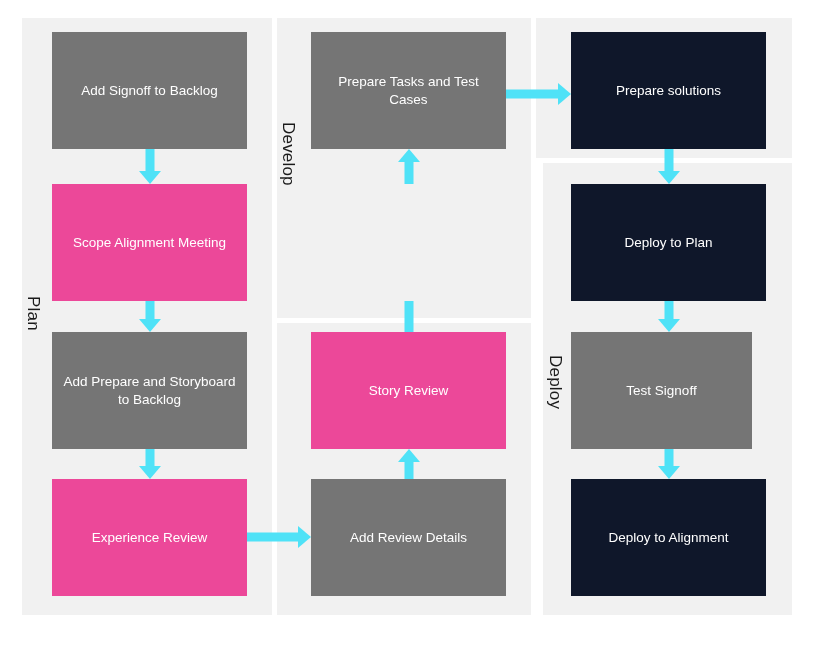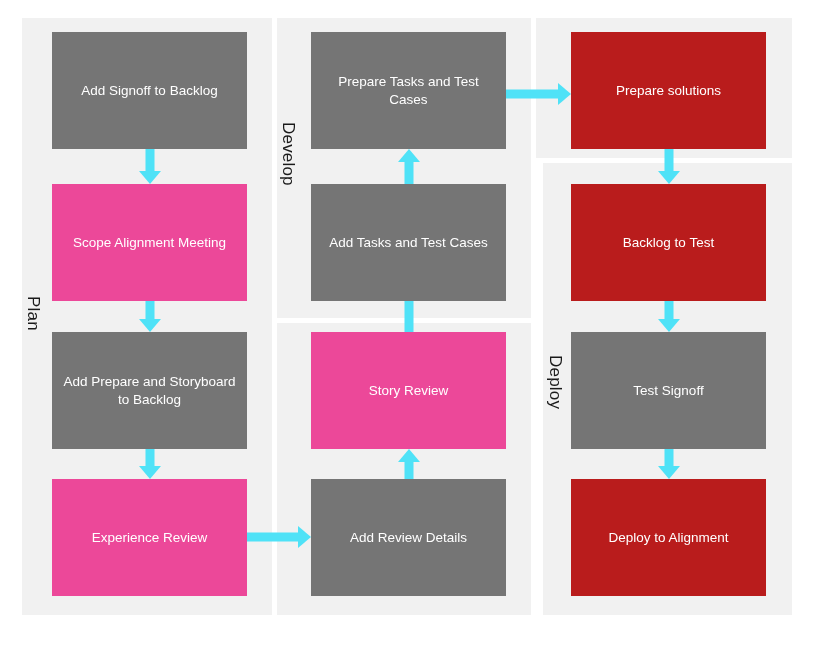--- a/index.html
+++ b/index.html
@@ -46,21 +46,21 @@
     text-align: center;
     color: #ffffff;
     font-size: 13.5px;
     line-height: 1.32;
     padding: 4px 10px;
     box-sizing: border-box;
     font-family: "Liberation Sans", sans-serif;
   }
   .node.gray  { background: #757575; }
   .node.navy  { background: #ec4899; }
-  .node.blue  { background: #b91c1c; }
+  .node.blue  { background: #0f172a; }
 
   
   .arrow {
     position: absolute;
   }
   .arrow .shaft-v {
     position: absolute;
     left: 50%;
     transform: translateX(-50%);
     width: 9px;
@@ -127,31 +127,30 @@
   <div class="node gray" style="left:52px; top:32px; width:195px; height:117px;">Add Signoff to Backlog</div>
 
   <div class="node navy" style="left:52px; top:184px; width:195px; height:117px;">Scope Alignment Meeting</div>
 
   <div class="node gray" style="left:52px; top:332px; width:195px; height:117px;">Add Prepare and Storyboard to Backlog</div>
 
   <div class="node navy" style="left:52px; top:479px; width:195px; height:117px;">Experience Review</div>
 
   <div class="node gray" style="left:311px; top:32px; width:195px; height:117px;">Prepare Tasks and Test Cases</div>
 
-  <div class="node gray" style="left:311px; top:184px; width:195px; height:117px;">Add Tasks and Test Cases</div>
 
   <div class="node navy" style="left:311px; top:332px; width:195px; height:117px;">Story Review</div>
 
   <div class="node gray" style="left:311px; top:479px; width:195px; height:117px;">Add Review Details</div>
 
   <div class="node blue" style="left:571px; top:32px; width:195px; height:117px;">Prepare solutions</div>
 
-  <div class="node blue" style="left:571px; top:184px; width:195px; height:117px;">Backlog to Test</div>
-
-  <div class="node gray" style="left:571px; top:332px; width:195px; height:117px;">Test Signoff</div>
+  <div class="node blue" style="left:571px; top:184px; width:195px; height:117px;">Deploy to Plan</div>
+
+  <div class="node gray" style="left:571px; top:332px; width:181px; height:117px;">Test Signoff</div>
 
   <div class="node blue" style="left:571px; top:479px; width:195px; height:117px;">Deploy to Alignment</div>
 
   <div class="arrow down" style="left:135px; top:149px; width:30px; height:35px;">
     <div class="shaft-v" style="top:0; height:24px;"></div>
     <div class="head"></div>
   </div>
 
   <div class="arrow down" style="left:135px; top:301px; width:30px; height:31px;">
     <div class="shaft-v" style="top:0; height:20px;"></div>

